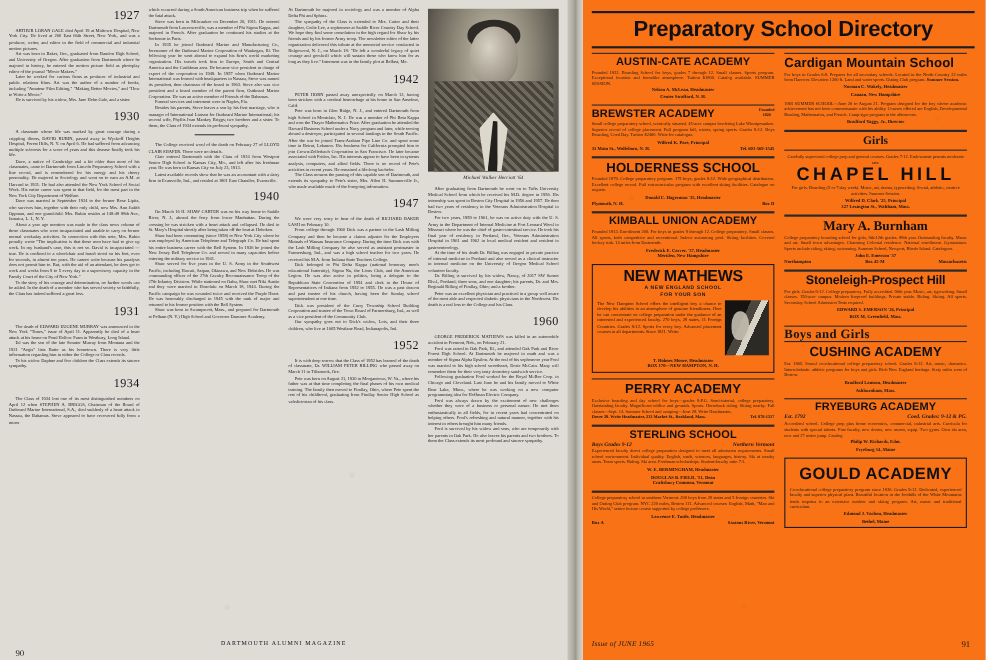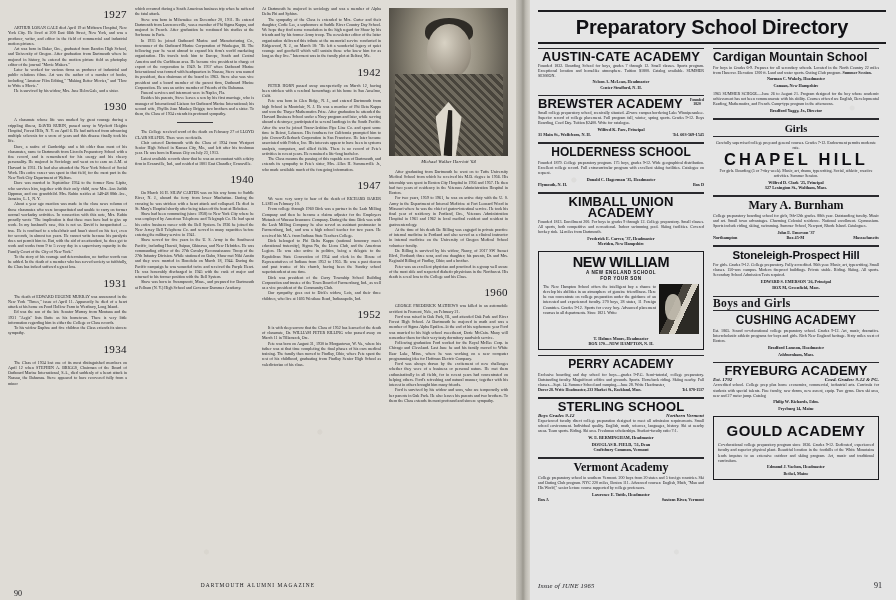--- a/index.html
+++ b/index.html
@@ -9,21 +9,21 @@
     font-family:"Liberation Serif", serif;
     color:#16161a;
   }
   .spread{position:relative;width:896px;height:600px;display:flex;}
 
   
   .page{position:relative;background:#dedbd4;}
   .page-left{width:516px;height:600px;background:#dfdcd6;}
   .gutter{width:14px;height:600px;
     background:linear-gradient(to right,#c8c5bd 0%,#b0ada5 35%,#9b988f 50%,#bdbab2 70%,#d6d3cc 100%);}
-  .page-right{width:366px;height:600px;background:#e5e5e5;}
+  .page-right{width:366px;height:600px;background:#f97316;}
 
   
   .grain{position:absolute;inset:0;pointer-events:none;
     background-image:
       radial-gradient(circle at 12% 30%, rgba(140,130,110,.10) 0 2px, transparent 3px),
       radial-gradient(circle at 62% 72%, rgba(140,130,110,.08) 0 2px, transparent 3px),
       radial-gradient(circle at 88% 18%, rgba(140,130,110,.07) 0 2px, transparent 3px),
       radial-gradient(circle at 40% 92%, rgba(140,130,110,.07) 0 2px, transparent 3px);
     mix-blend-mode:multiply;opacity:.8;}
 
@@ -106,21 +106,21 @@
   }
   .dir-title-rule{height:1.5px;background:#1d1d21;margin:0 0 4px 0;}
   .dir-cols{display:flex;gap:9px;}
   .dir-col{width:166px;}
 
   .ad{margin-bottom:5px;}
   .ad-rule{height:1px;background:#2a2a2e;margin:0 0 2px 0;}
   .ad-rule.thick{height:1.6px;}
   .ad-name{
     font-family:"Liberation Sans", sans-serif;font-weight:bold;
-    text-align:center;font-size:13px;line-height:11px;letter-spacing:.1px;
+    text-align:center;font-size:10px;line-height:11px;letter-spacing:.1px;
     margin:1px 0 1px 0;color:#111115;
   }
   .ad-name.serif{font-family:"Liberation Serif", serif;font-weight:bold;letter-spacing:0;}
   .ad-name.lg{font-size:12px;line-height:13px;}
   .ad-name.left{text-align:left;}
   .ad-body{font-size:4.05px;line-height:5.1px;text-align:justify;color:#1b1b20;}
   .ad-body b{font-weight:bold;}
   .ad-sig{font-size:4.2px;line-height:5.3px;text-align:center;font-weight:bold;margin-top:1.5px;}
   .ad-addr{font-size:4.2px;line-height:5.3px;font-weight:bold;display:flex;justify-content:space-between;}
   .ad-addr.center{justify-content:center;}
@@ -309,21 +309,21 @@
 
           <div class="ad">
             <div class="ad-rule thick"></div>
             <div class="ad-name">KIMBALL UNION ACADEMY</div>
             <div class="ad-body">Founded 1813. Enrollment 200. For boys in grades 9 through 12. College preparatory. Small classes. All sports, both competitive and recreational. Indoor swimming pool. Skiing facilities. Covered hockey rink. 14 miles from Dartmouth.</div>
             <div class="ad-sig">Frederick E. Carver, '37, Headmaster</div>
             <div class="ad-addr center">Meriden, New Hampshire</div>
           </div>
 
           <div class="boxad heavy">
-            <div class="nh-title">NEW WILLIAM</div>
+            <div class="nh-title">NEW MATHEWS</div>
             <div class="nh-sub">A NEW ENGLAND SCHOOL</div>
             <div class="nh-sub">FOR YOUR SON</div>
             <div class="nh-flex">
               <div class="nh-text">The New Hampton School offers the intelligent boy a chance to develop his abilities in an atmosphere of genuine friendliness. Here he can concentrate on college preparation under the guidance of an interested and experienced faculty. 270 boys, 28 states, 11 Foreign Countries. Grades 9-12. Sports for every boy. Advanced placement courses in all departments. Since 1821. Write:</div>
               <div class="nh-cut"></div>
             </div>
             <div class="ad-sig">T. Holmes Moore, Headmaster</div>
             <div class="ad-addr center">BOX 170—NEW HAMPTON, N. H.</div>
           </div>
 
@@ -345,21 +345,20 @@
               <span>Northern Vermont</span>
             </div>
             <div class="ad-body">Experienced faculty direct college preparation designed to meet all admission requirements. Small school environment. Individual quality. English, math, sciences, languages, history. Ski at nearby areas. Team sports. Riding. Ski area. Freshman scholarships. Student-faculty ratio 7:1.</div>
             <div class="ad-sig">W. E. BERMINGHAM, Headmaster</div>
             <div class="ad-sig">DOUGLAS B. FIELD, '51, Dean</div>
             <div class="ad-addr center">Craftsbury Common, Vermont</div>
           </div>
 
           <div class="ad">
             <div class="ad-rule thick"></div>
-            <div class="ad-name serif lg">Vermont Academy</div>
             <div class="ad-body">College preparatory school in southern Vermont. 200 boys from 20 states and 5 foreign countries. Ski and Outing Club program. NYC 220 miles, Boston 111. Advanced courses: English, Math, "Man and His World," senior lecture course supported by college professors.</div>
             <div class="ad-sig">Lawrence E. Tuttle, Headmaster</div>
             <div class="ad-addr">
               <span>Box A</span>
               <span>Saxtons River, Vermont</span>
             </div>
           </div>
         </div>
 
         <div class="dir-col">

